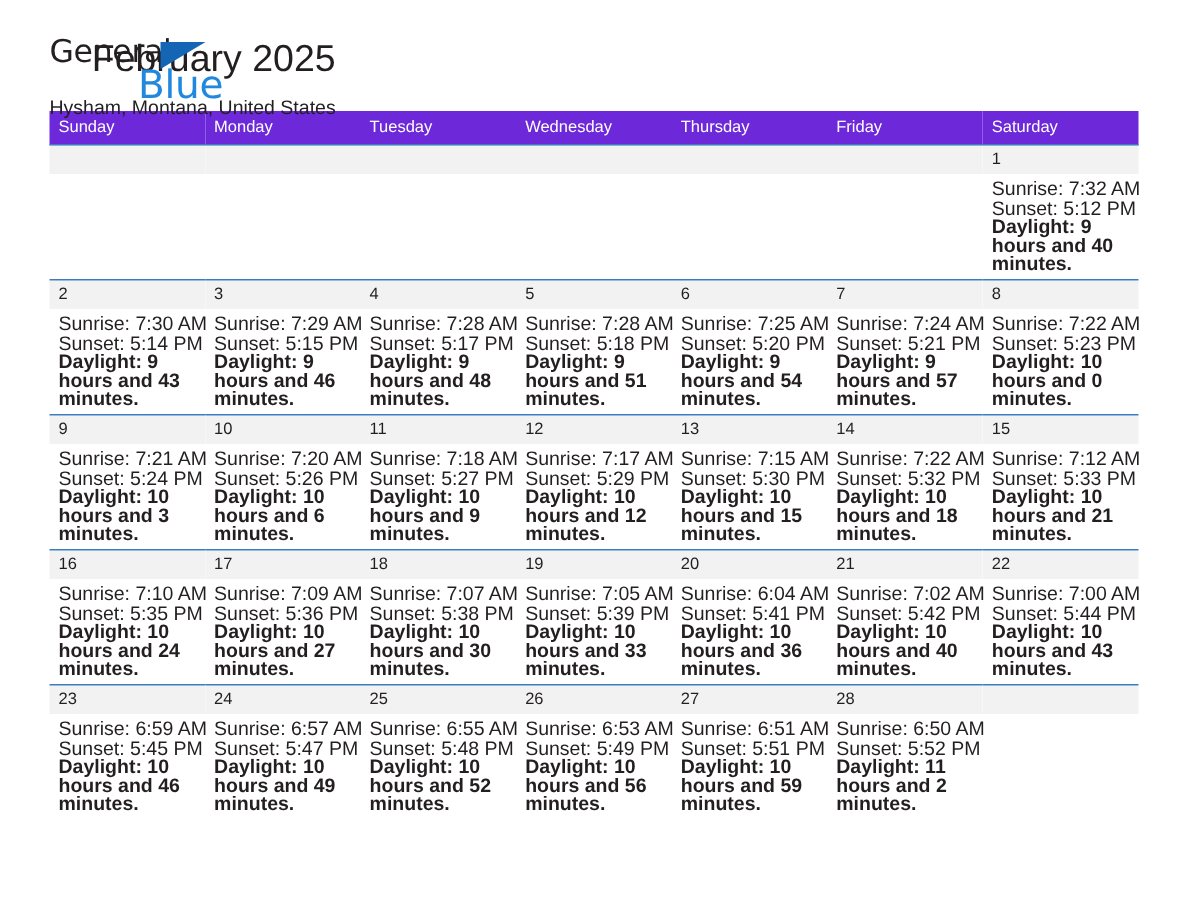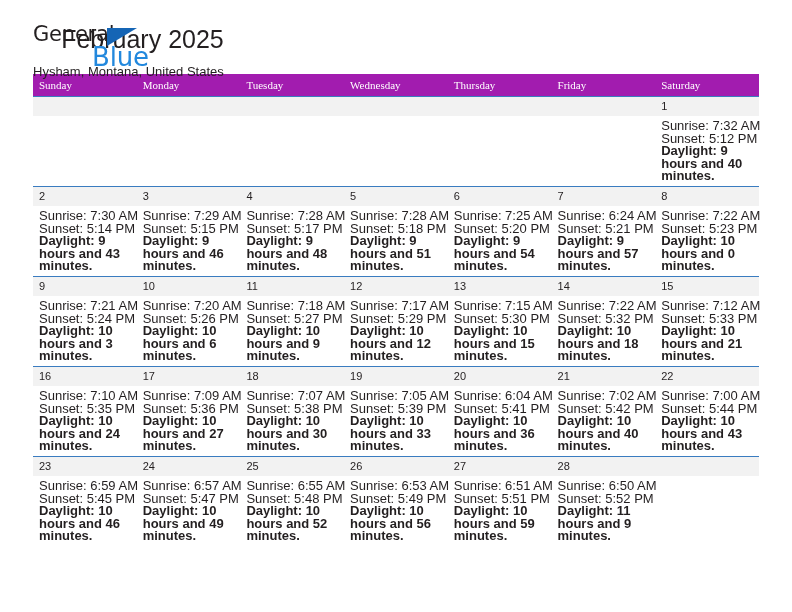--- a/index.html
+++ b/index.html
@@ -85,29 +85,28 @@
   }
 
   
   .calendar {
     margin-top: 12px;
     width: 726px;
     border-collapse: collapse;
     table-layout: fixed;
   }
   .calendar th {
-    background: #a21caf;
+    background: #6d28d9;
     color: #ffffff;
     font-size: 11px;
     font-weight: normal;
     text-align: left;
     padding: 5px 0 5px 6px;
     height: 18px;
     box-sizing: border-box;
-    font-family: Liberation Serif, serif;
   }
   .calendar td {
     vertical-align: top;
     padding: 0;
     border-top: 1px solid #3A7CC0;
     height: 90px;
     box-sizing: border-box;
     background: #ffffff;
   }
   .calendar td.empty-cell {
@@ -266,21 +265,21 @@
                 <div>Sunrise: 7:25 AM</div>
                 <div>Sunset: 5:20 PM</div>
                 <div class="daylight-line">Daylight: 9 hours and 54 minutes.</div>
               </div>
             </div>
           </td>
           <td>
             <div class="cell-inner">
               <div class="date-band">7</div>
               <div class="cell-body">
-                <div>Sunrise: 6:24 AM</div>
+                <div>Sunrise: 7:24 AM</div>
                 <div>Sunset: 5:21 PM</div>
                 <div class="daylight-line">Daylight: 9 hours and 57 minutes.</div>
               </div>
             </div>
           </td>
           <td>
             <div class="cell-inner">
               <div class="date-band">8</div>
               <div class="cell-body">
                 <div>Sunrise: 7:22 AM</div>
@@ -484,21 +483,21 @@
                 <div class="daylight-line">Daylight: 10 hours and 59 minutes.</div>
               </div>
             </div>
           </td>
           <td>
             <div class="cell-inner">
               <div class="date-band">28</div>
               <div class="cell-body">
                 <div>Sunrise: 6:50 AM</div>
                 <div>Sunset: 5:52 PM</div>
-                <div class="daylight-line">Daylight: 11 hours and 9 minutes.</div>
+                <div class="daylight-line">Daylight: 11 hours and 2 minutes.</div>
               </div>
             </div>
           </td>
           <td class="empty-cell">
             <div class="cell-inner">
               <div class="date-band blank"></div>
             </div>
           </td>
         </tr>
       </tbody>

